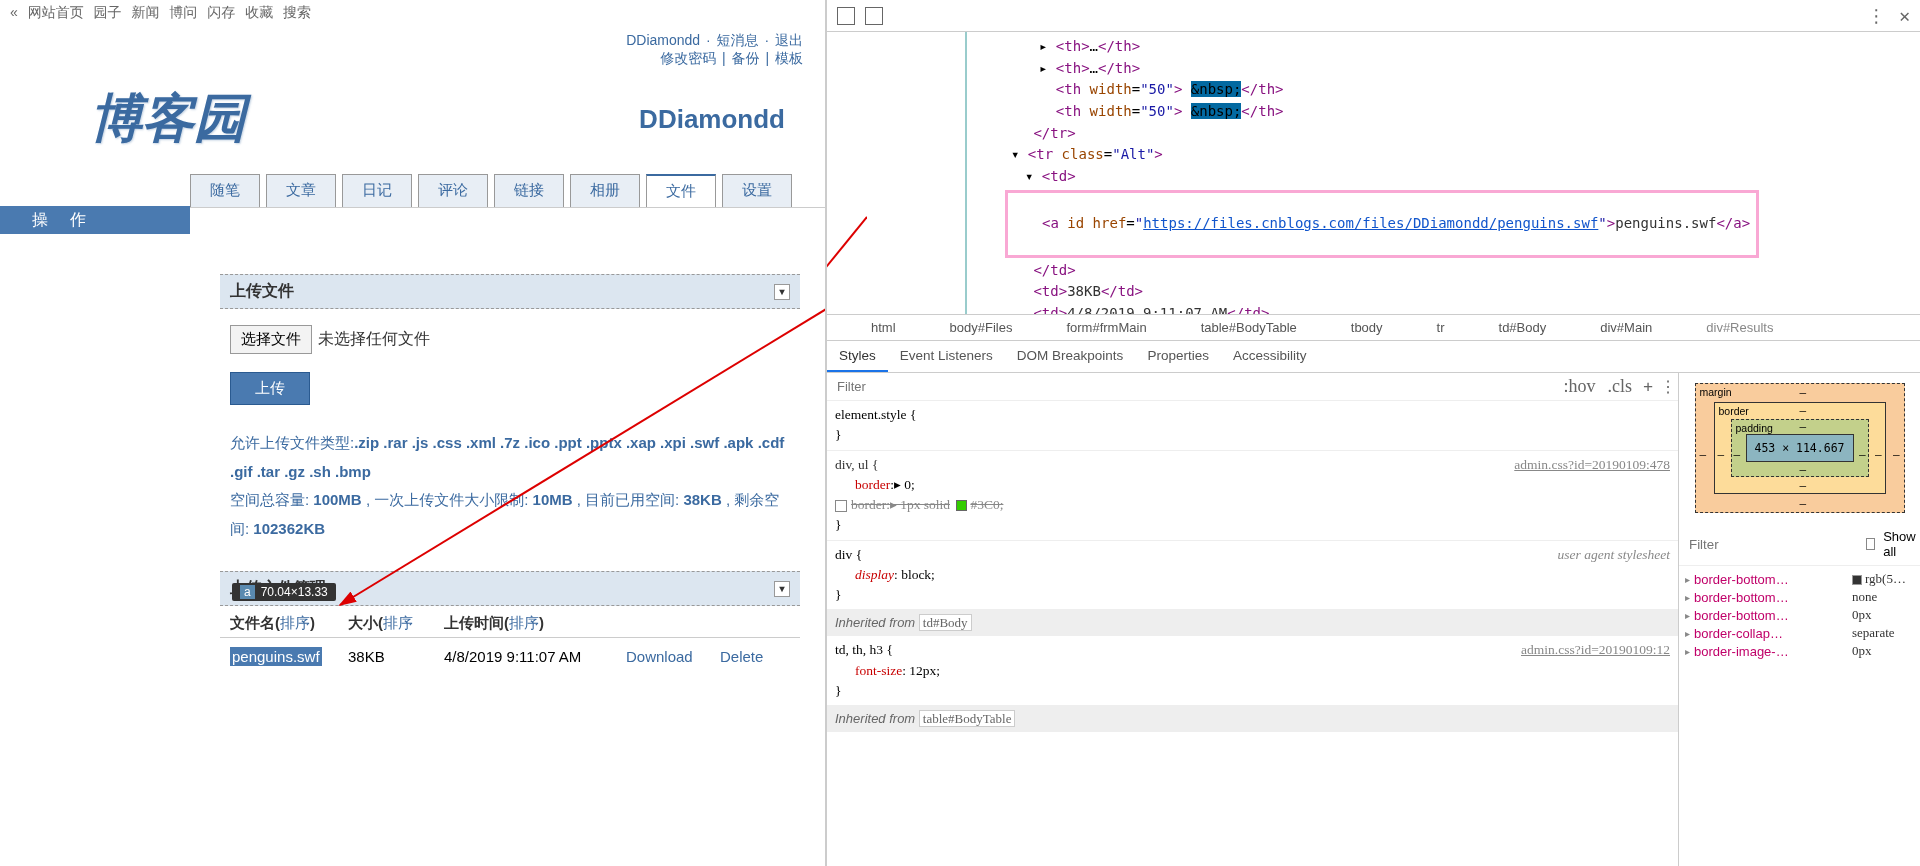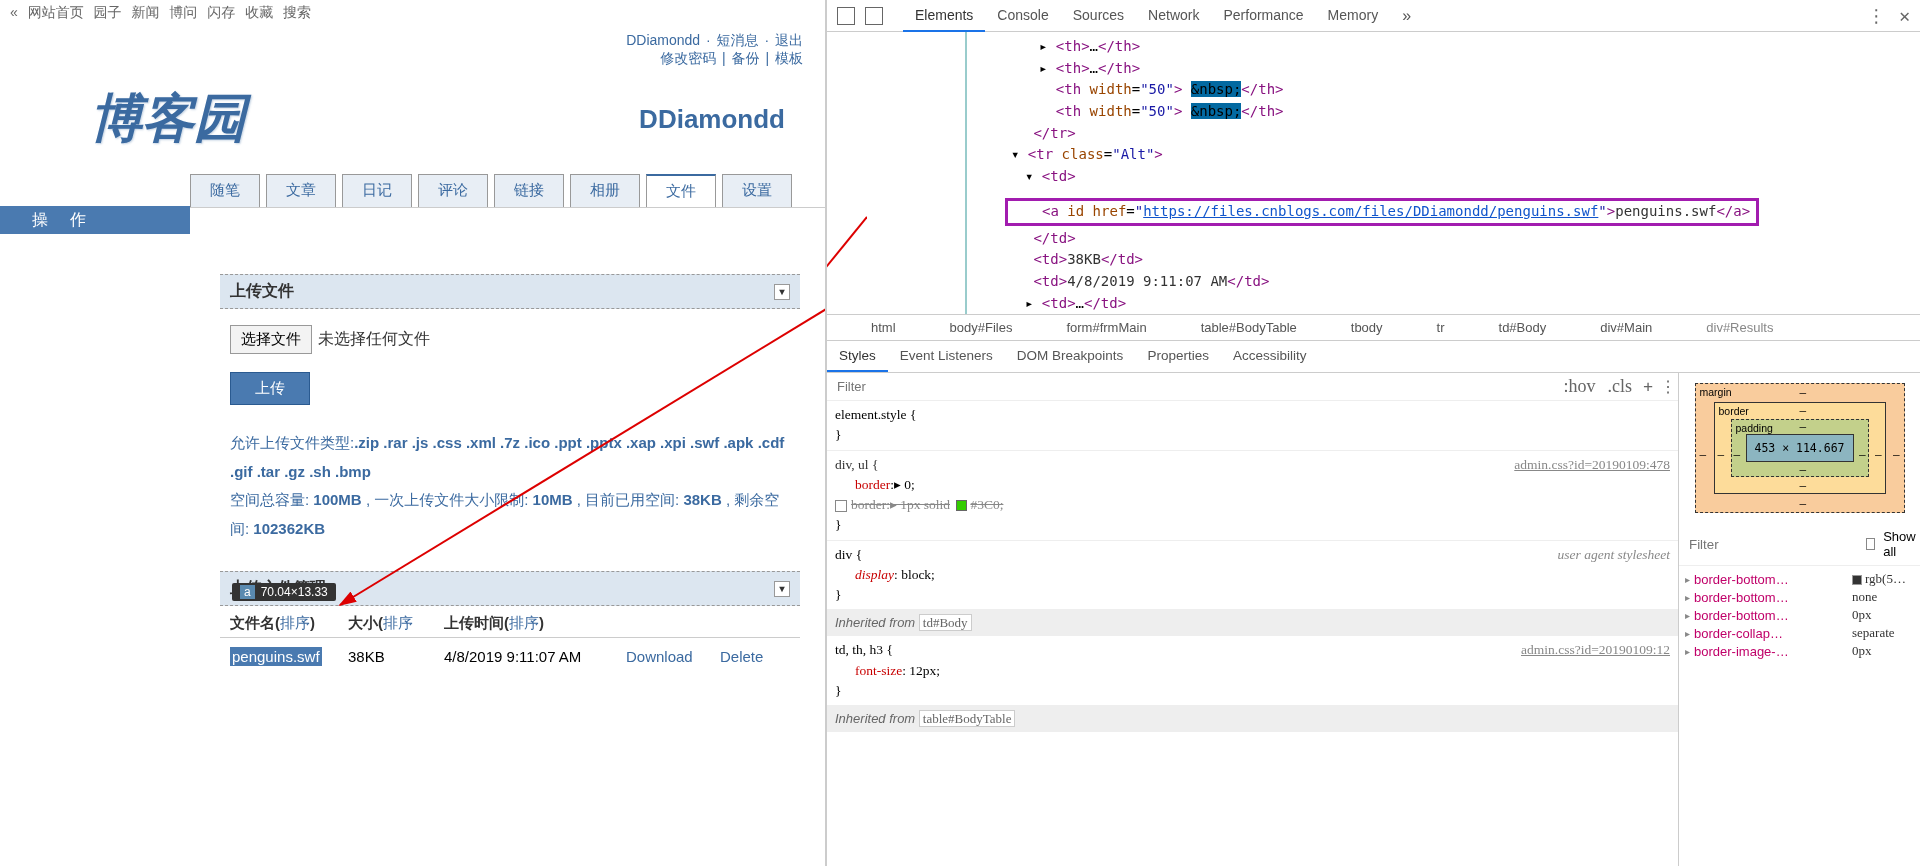--- a/index.html
+++ b/index.html
@@ -44,21 +44,21 @@
 .dt-tab { padding: 7px 12px; font-size: 14px; color: #555; cursor: pointer; font-family: Arial; }
 .dt-tab.active { border-bottom: 2px solid #1a73e8; color: #333; }
 .dt-tab.more { font-size: 16px; }
 .dt-menu { font-size: 18px; margin-left: auto; color: #666; cursor: pointer; }
 .dt-close { font-size: 18px; margin-left: 14px; color: #666; cursor: pointer; }
 .elements-panel { flex: 0 0 282px; overflow: hidden; padding: 4px 0 0 184px; position: relative; }
 .elements-panel .gutter { position: absolute; left: 0; top: 0; bottom: 0; width: 140px; border-right: 2px solid #9cc; }
 .code-line { white-space: nowrap; font-size: 14px; line-height: 1.55; font-family: Consolas, monospace; }
 .tag-open { color: #881280; } .tag-attr { color: #994500; } .tag-str { color: #1a1aa6; } .tag-text { color: #333; } .quote-bg { background: #0369a1; padding: 0 0; }
 .url-link { color: #1155cc; text-decoration: underline; }
-.highlight-box { border: 3px solid #a21caf; padding: 0 6px; margin: 10px 0 2px -6px; display: inline-block; }
+.highlight-box { border: 3px solid #f9a8d4; padding: 20px 6px; margin: 2px 0 2px -6px; display: inline-block; }
 .indent1 { padding-left: 14px; } .indent2 { padding-left: 28px; }
 .breadcrumb { border-top: 1px solid #ccc; border-bottom: 1px solid #ccc; padding: 5px 8px; font-size: 13px; display: flex; gap: 18px; color: #555; font-family: Arial; }
 .breadcrumb span { cursor: pointer; padding-left: 36px; }
 .breadcrumb .sel { color: #888; }
 .bottom-panels { flex: 1; display: flex; overflow: hidden; }
 .styles-panel { flex: 1; border-right: 1px solid #ccc; display: flex; flex-direction: column; }
 .sub-tabs { display: flex; border-bottom: 1px solid #ccc; font-family: Arial; }
 .sub-tab { padding: 7px 12px; font-size: 13.5px; color: #555; cursor: pointer; }
 .sub-tab.active { border-bottom: 2px solid #1a73e8; color: #333; }
 .filter-row { display: flex; border-bottom: 1px solid #eee; align-items: center; }
@@ -181,29 +181,20 @@
         </marker>
       </defs>
     <line x1="1030" y1="185" x2="340" y2="605" stroke="#d00" stroke-width="2" marker-end="url(#ah)"></line>
   </svg>
 </div>
 
 <div class="devtools">
   <div class="dt-toolbar">
     <span class="dt-icon"></span>
     <span class="dt-icon"></span>
-    <div class="dt-tabs">
-      <div class="dt-tab active">Elements</div>
-      <div class="dt-tab">Console</div>
-      <div class="dt-tab">Sources</div>
-      <div class="dt-tab">Network</div>
-      <div class="dt-tab">Performance</div>
-      <div class="dt-tab">Memory</div>
-      <div class="dt-tab more">»</div>
-    </div>
     <span class="dt-menu">⋮</span>
     <span class="dt-close">✕</span>
   </div>
 
   <div class="elements-panel">
     <div class="gutter"></div>
     <div class="code-line indent2">▸ <span class="tag-open">&lt;th&gt;</span>…<span class="tag-open">&lt;/th&gt;</span></div>
     <div class="code-line indent2">▸ <span class="tag-open">&lt;th&gt;</span>…<span class="tag-open">&lt;/th&gt;</span></div>
     <div class="code-line indent2">&nbsp;&nbsp;<span class="tag-open">&lt;th</span> <span class="tag-attr">width</span>=<span class="tag-str">"50"</span><span class="tag-open">&gt;</span> <span class="quote-bg">&amp;nbsp;</span><span class="tag-open">&lt;/th&gt;</span></div>
     <div class="code-line indent2">&nbsp;&nbsp;<span class="tag-open">&lt;th</span> <span class="tag-attr">width</span>=<span class="tag-str">"50"</span><span class="tag-open">&gt;</span> <span class="quote-bg">&amp;nbsp;</span><span class="tag-open">&lt;/th&gt;</span></div>

